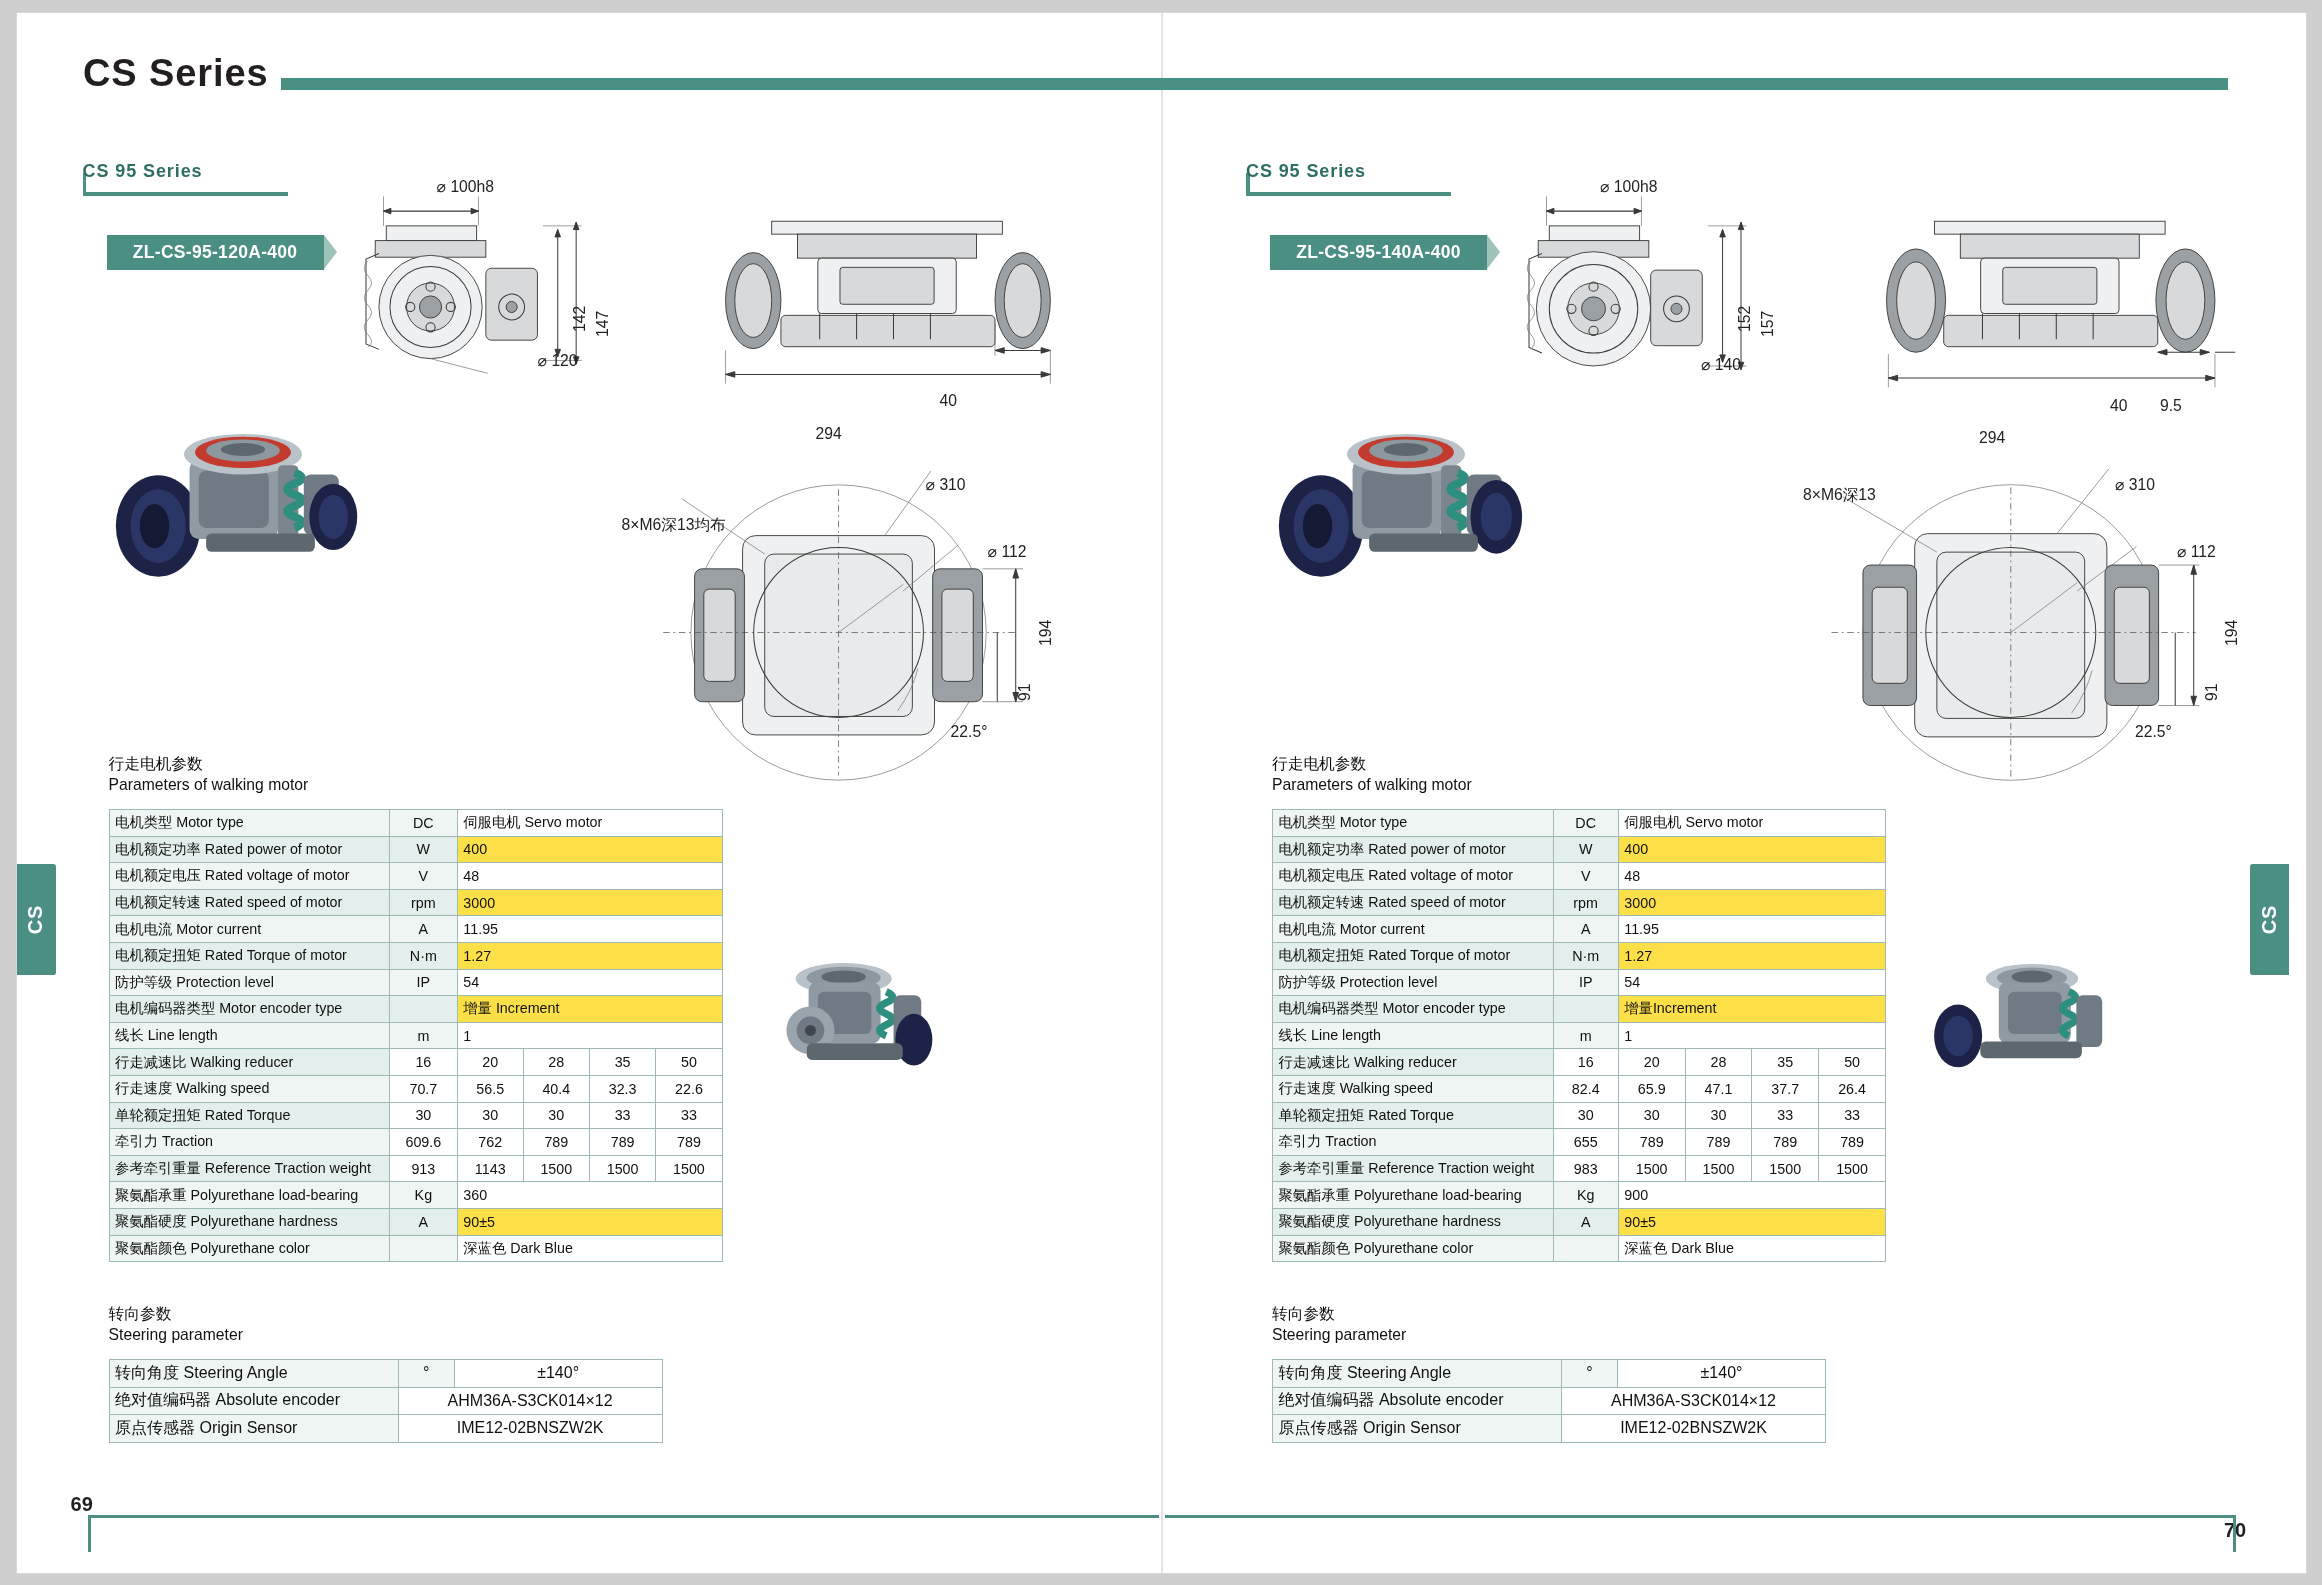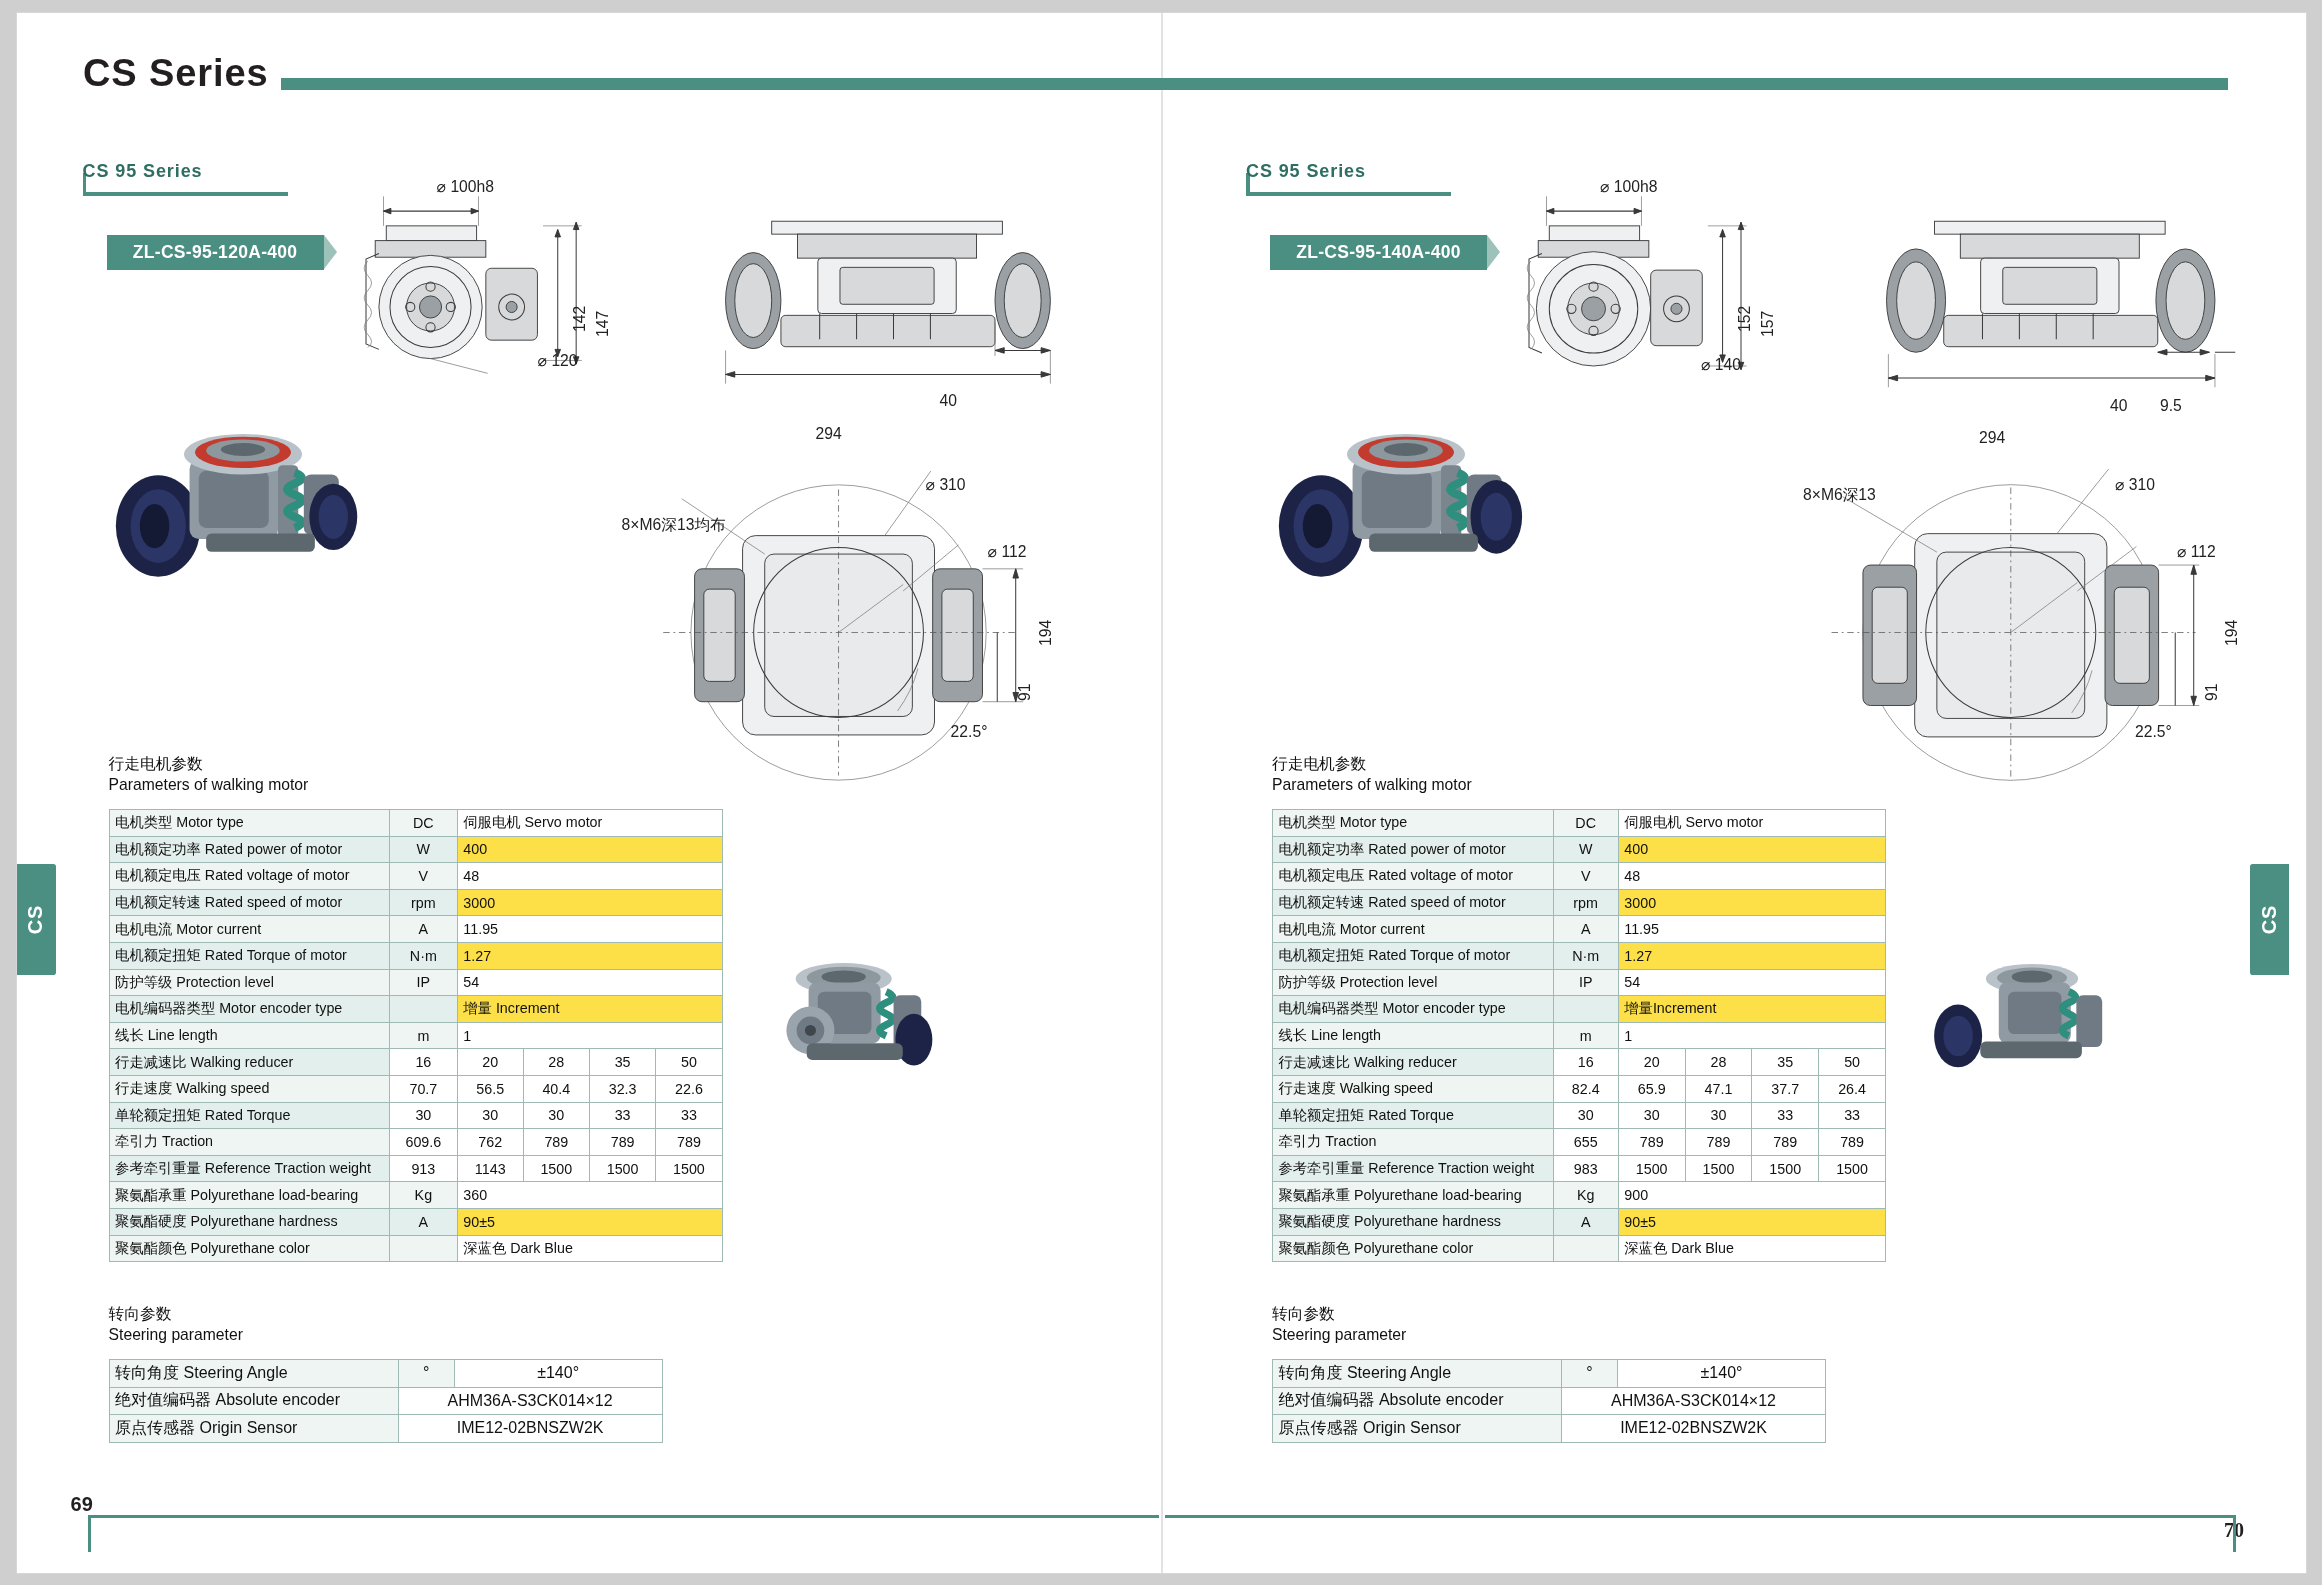--- a/index.html
+++ b/index.html
@@ -91,21 +91,21 @@
 
   table.steer{position:absolute;border-collapse:collapse;font-size:16px;color:#111;padding-left:36px;}
   table.steer td{border:0.9px solid #9fb9b4;padding:2.8px 5.5px;height:20px;}
   table.steer td.lbl{width:277px;background:#eef5f3;}
   table.steer td.unit{width:44px;text-align:center;background:#eef5f3;}
   table.steer td.val{text-align:center;width:196px;background:#fff;}
 
   
   .pg-no{position:absolute;bottom:44px;font-size:20px;color:#231f20;font-weight:bold;}
   .pg-no.l{left:54px;}
-  .pg-no.r{left:2224px;font-family:Liberation Serif, serif;}
+  .pg-no.r{left:2224px;}
   .foot-rule{position:absolute;height:2.8px;background:#4a8f82;}
   .foot-tick{position:absolute;width:2.8px;background:#4a8f82;}
 
   svg{overflow:visible;}
   .ln{stroke:#3a3a3a;stroke-width:1.1;fill:none;}
   .ln-t{stroke:#7a7a7a;stroke-width:.8;fill:none;}
   .ln-d{stroke:#555;stroke-width:.8;fill:none;stroke-dasharray:7 4 2 4;}
   .fillgray{fill:#d7d9da;stroke:#3a3a3a;stroke-width:1;}
   .filldark{fill:#9aa0a4;stroke:#3a3a3a;stroke-width:1;}
   .filllite{fill:#eff0f1;stroke:#3a3a3a;stroke-width:1;}

